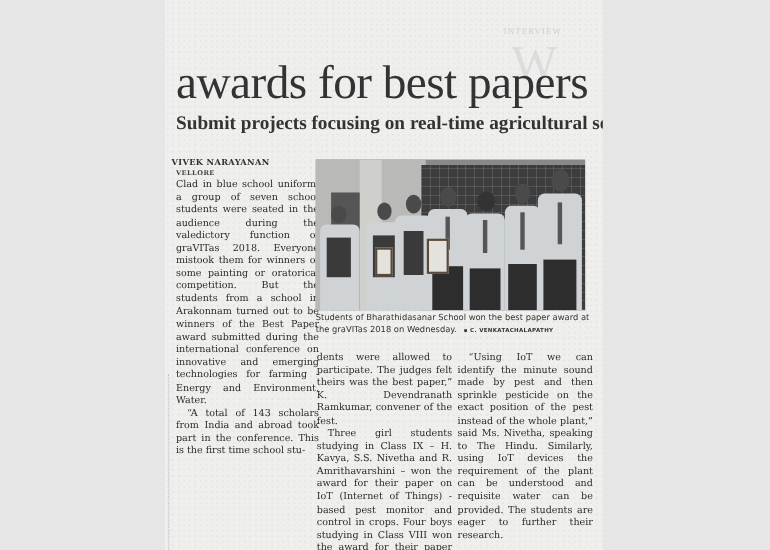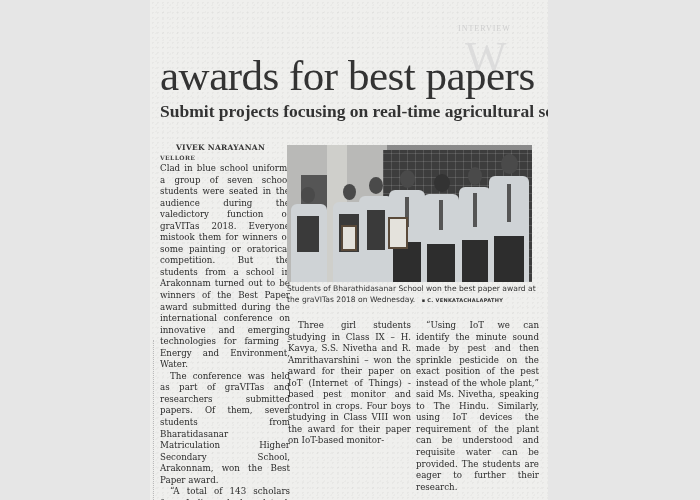--- a/index.html
+++ b/index.html
@@ -35,21 +35,21 @@
     font-family:"Liberation Serif", serif;
     font-size:43px; line-height:40px; color:#333;
     font-weight:normal; margin:0; letter-spacing:-0.5px;
   }
   .subhead {
     position:absolute; left:10px; top:101px; width:385px;
     font-family:"Liberation Serif", serif;
     font-size:17.5px; color:#333; margin:0; white-space:nowrap;
   }
   .byline {
-    position:absolute; left:26px; top:143px;
+    position:absolute; left:6px; top:143px;
     font-size:7.5px; font-weight:bold; letter-spacing:0.3px; color:#333;
     font-family:"DejaVu Serif", serif;
   }
   .dateline {
     position:absolute; left:10px; top:154px;
     font-size:6px; font-weight:bold; letter-spacing:0.4px; color:#444;
   }
   .col {
     position:absolute; font-family:"DejaVu Serif", serif;
     font-size:8.7px; line-height:11.55px; color:#2b2b2b;
@@ -99,21 +99,20 @@
     <br>
     <span>awards for best papers</span>
   </h1>
   <h2 class="subhead">Submit projects focusing on real-time agricultural solutions</h2>
 
   <div class="byline">VIVEK NARAYANAN</div>
   <div class="dateline">VELLORE</div>
 
   <div class="col col1">
     <p>Clad in blue school uniform, a group of seven school students were seated in the audience during the valedictory function of graVITas 2018. Everyone mistook them for winners of some painting or oratorical competition. But the students from a school in Arakonnam turned out to be winners of the Best Paper award submitted during the international conference on innovative and emerging technologies for farming - Energy and Environment, Water.</p>
-    <p class="indent">The conference was held as part of graVITas and researchers submitted papers. Of them, seven students from Bharatidasanar Matriculation Higher Secondary School, Arakonnam, won the Best Paper award.</p>
     <p class="indent">“A total of 143 scholars from India and abroad took part in the conference. This is the first time school stu-</p>
   </div>
 
   <div class="photo">
     <div class="wall-left"></div>
     <div class="pillar"></div>
     <div class="door"></div>
     <div class="grill"></div>
 
     <div class="kid" style="left:2px;width:40px;height:95px;">
@@ -160,19 +159,20 @@
   </div>
 
   <div class="caption">
     <span>Students of Bharathidasanar School won the best paper award at the graVITas 2018 on Wednesday.</span>
     <span class="credit">▪ C. VENKATACHALAPATHY</span>
   </div>
 
   <div class="colrule"></div>
 
   <div class="col col2">
+    <p>dents were allowed to participate. The judges felt theirs was the best paper,” K. Devendranath Ramkumar, convener of the fest.</p>
     <p class="indent">Three girl students studying in Class IX – H. Kavya, S.S. Nivetha and R. Amrithavarshini – won the award for their paper on IoT (Internet of Things) -based pest monitor and control in crops. Four boys studying in Class VIII won the award for their paper on IoT-based monitor-</p>
   </div>
 
   <div class="col col3">
     <p class="indent">“Using IoT we can identify the minute sound made by pest and then sprinkle pesticide on the exact position of the pest instead of the whole plant,” said Ms. Nivetha, speaking to The Hindu. Similarly, using IoT devices the requirement of the plant can be understood and requisite water can be provided. The students are eager to further their research.</p>
   </div>
 </div>
 
 </body></html>

